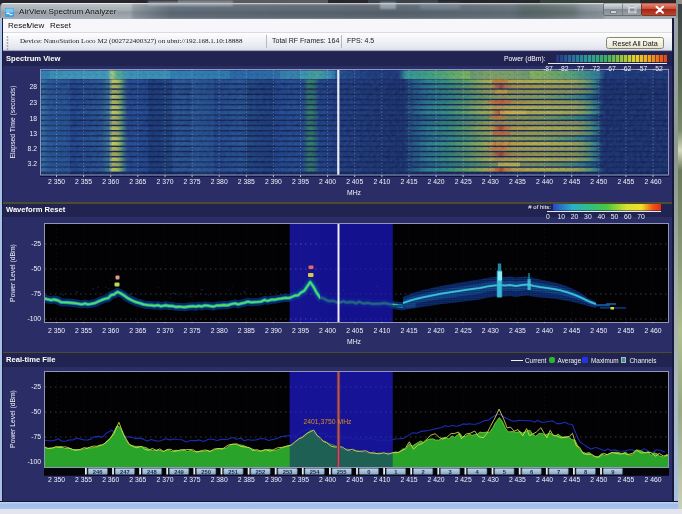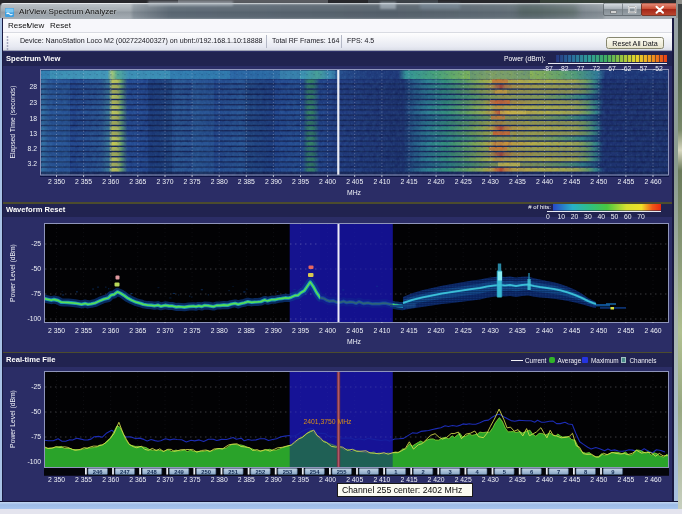--- a/index.html
+++ b/index.html
@@ -56,21 +56,21 @@
 <div class="abs" style="left:27px;top:21px;font-size:8px;color:#111;">View</div>
 <div class="abs" style="left:50px;top:21px;font-size:8px;color:#111;">Reset</div>
 <div class="abs" style="left:1px;top:33px;width:678px;height:17.5px;background:linear-gradient(#fefefe,#e7e9f2 80%,#dcdfe9);border-bottom:1px solid #9fa3b4;"></div>
 <svg class="abs" style="left:6px;top:35px;" width="4" height="16">
       <circle cx="1.5" cy="2" r="0.9" fill="#9ea2b8"></circle>
       <circle cx="1.5" cy="5" r="0.9" fill="#9ea2b8"></circle>
       <circle cx="1.5" cy="8" r="0.9" fill="#9ea2b8"></circle>
       <circle cx="1.5" cy="11" r="0.9" fill="#9ea2b8"></circle>
       <circle cx="1.5" cy="14" r="0.9" fill="#9ea2b8"></circle>
     </svg>
-<div class="abs" style="left:20px;top:37px;font-size:7.1px;color:#17171f;">Device: NanoStation Loco M2 (002722400327) on ubnt://192.168.1.10:18888</div>
+<div class="abs" style="left:20px;top:37px;font-size:7.1px;color:#17171f;font-family:Liberation Serif, serif;">Device: NanoStation Loco M2 (002722400327) on ubnt://192.168.1.10:18888</div>
 <div class="abs" style="left:266px;top:35px;width:1px;height:13px;background:#b4b8c6;"></div>
 <div class="abs" style="left:272px;top:37px;font-size:7.0px;color:#17171f;">Total RF Frames: 164</div>
 <div class="abs" style="left:341px;top:35px;width:1px;height:13px;background:#b4b8c6;"></div>
 <div class="abs" style="left:347px;top:37px;font-size:7.0px;color:#17171f;">FPS: 4.5</div>
 <div class="abs" style="left:606px;top:36.5px;width:58px;height:12px;background:linear-gradient(#fcfbf2,#efecda 70%,#e6e2cc);border:1px solid #87876f;border-radius:2.5px;font-size:7.2px;color:#101018;text-align:center;line-height:11px;">Reset All Data</div>
 <div class="abs" style="left:3px;top:51px;width:669px;height:450px;background:#2b2d66;"></div>
 <div class="abs" style="left:3px;top:51.5px;width:669px;height:14.5px;background:#212350;"></div>
 <div class="hdr" style="left:6px;top:54px;">Spectrum View</div>
 <div class="abs" style="left:504px;top:54.5px;font-size:6.8px;color:#fff;">Power (dBm):</div>
 <svg class="abs" style="left:556px;top:54.5px;" width="111" height="8" viewBox="0 0 111 8">
@@ -703,21 +703,20 @@
 <div class="tick" style="left:396.0px;top:475.5px;">2 415</div>
 <div class="tick" style="left:423.1px;top:475.5px;">2 420</div>
 <div class="tick" style="left:450.2px;top:475.5px;">2 425</div>
 <div class="tick" style="left:477.3px;top:475.5px;">2 430</div>
 <div class="tick" style="left:504.4px;top:475.5px;">2 435</div>
 <div class="tick" style="left:531.5px;top:475.5px;">2 440</div>
 <div class="tick" style="left:558.7px;top:475.5px;">2 445</div>
 <div class="tick" style="left:585.8px;top:475.5px;">2 450</div>
 <div class="tick" style="left:612.9px;top:475.5px;">2 455</div>
 <div class="tick" style="left:640.0px;top:475.5px;">2 460</div>
-<div class="abs" style="left:337px;top:483px;width:136px;height:13.5px;background:#fbfbf2;border:1px solid #1a1a1a;font-size:8.7px;color:#0a0a0a;line-height:12.5px;padding-left:4px;">Channel 255 center: 2402 MHz</div>
 <div class="abs" style="left:0;top:18px;width:1.8px;height:484px;background:#a9c3e6;"></div>
 <div class="abs" style="left:1.8px;top:18px;width:1.6px;height:483px;background:#191940;"></div>
 <div class="abs" style="left:672px;top:18px;width:1.6px;height:484px;background:#191940;"></div>
 <div class="abs" style="left:673.6px;top:18px;width:4.4px;height:484px;background:linear-gradient(#9aa4a8,#8a9a8e 30%,#a8b4a8 60%,#a8c0e0);"></div>
 <div class="abs" style="left:678px;top:4px;width:4px;height:505px;background:linear-gradient(#3a3f42,#5a6a52 15%,#7a8a6a 25%,#d8d8c0 29%,#6a7a5a 33%,#8a9a78 50%,#b0c090 65%,#98a882 80%,#c8d0c0);"></div>
 <div class="abs" style="left:0;top:500.5px;width:678px;height:1.5px;background:#15153a;"></div>
 <div class="abs" style="left:0;top:502px;width:678px;height:6.5px;background:linear-gradient(#c3d7f2,#9ebce8 40%,#a9c6ef);"></div>
 <div class="abs" style="left:0;top:508.5px;width:682px;height:5.5px;background:#e4e4ee;"></div>
 </div>
 </body></html>

